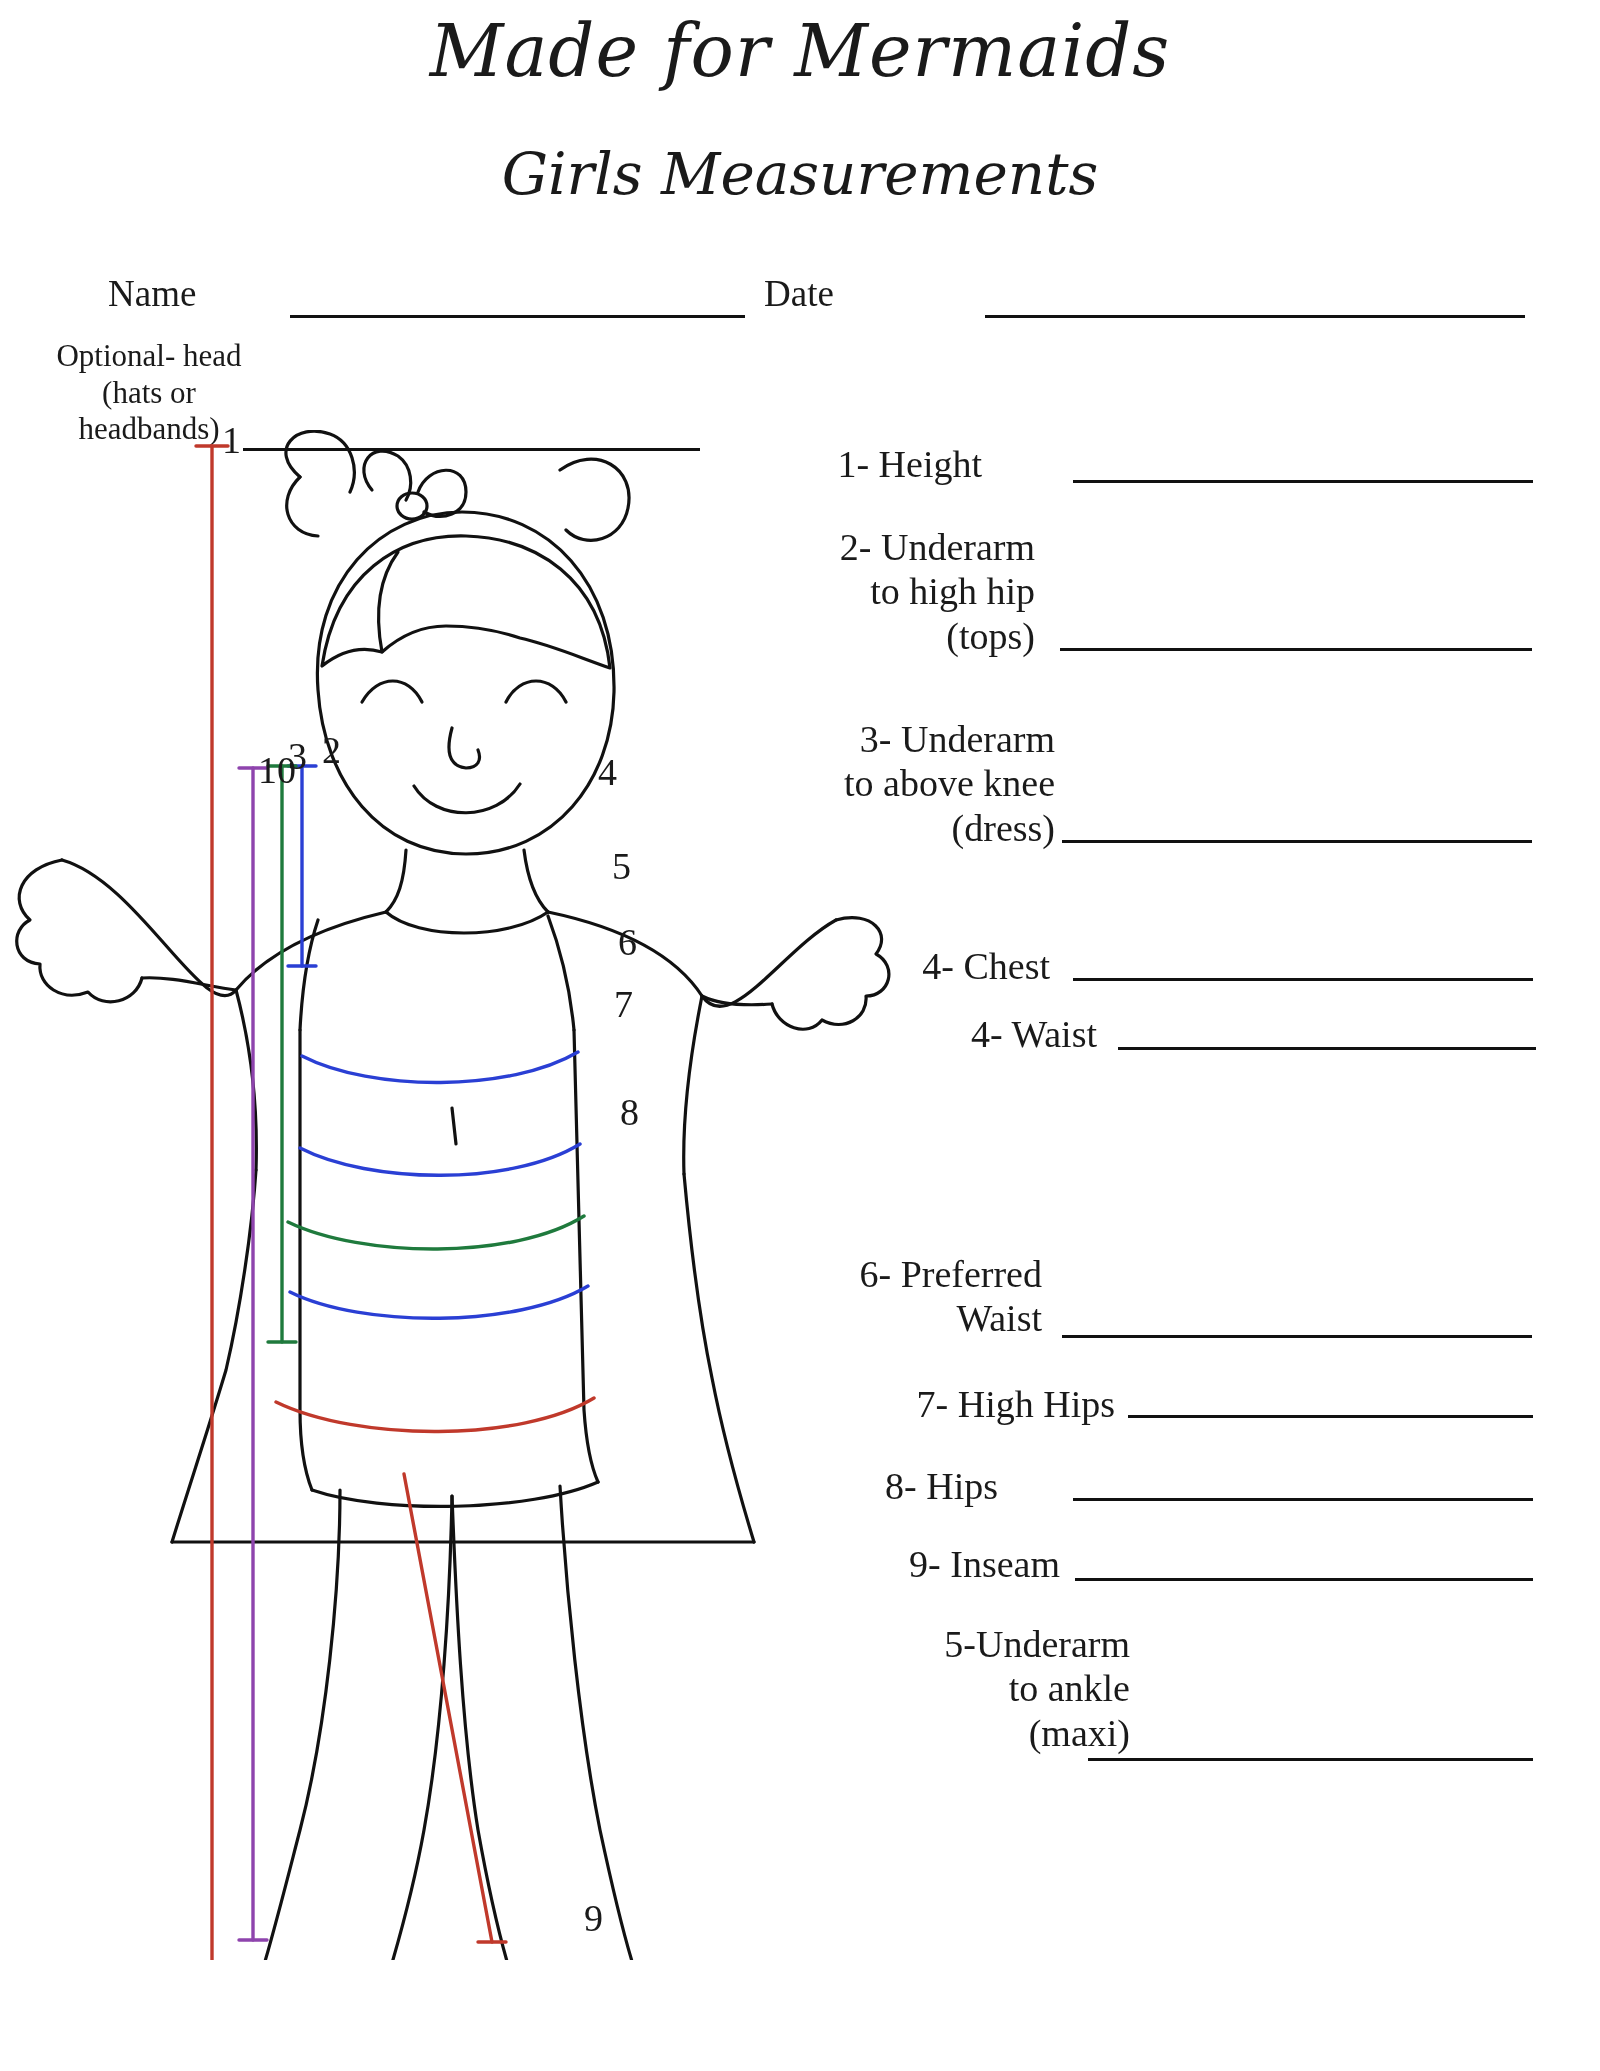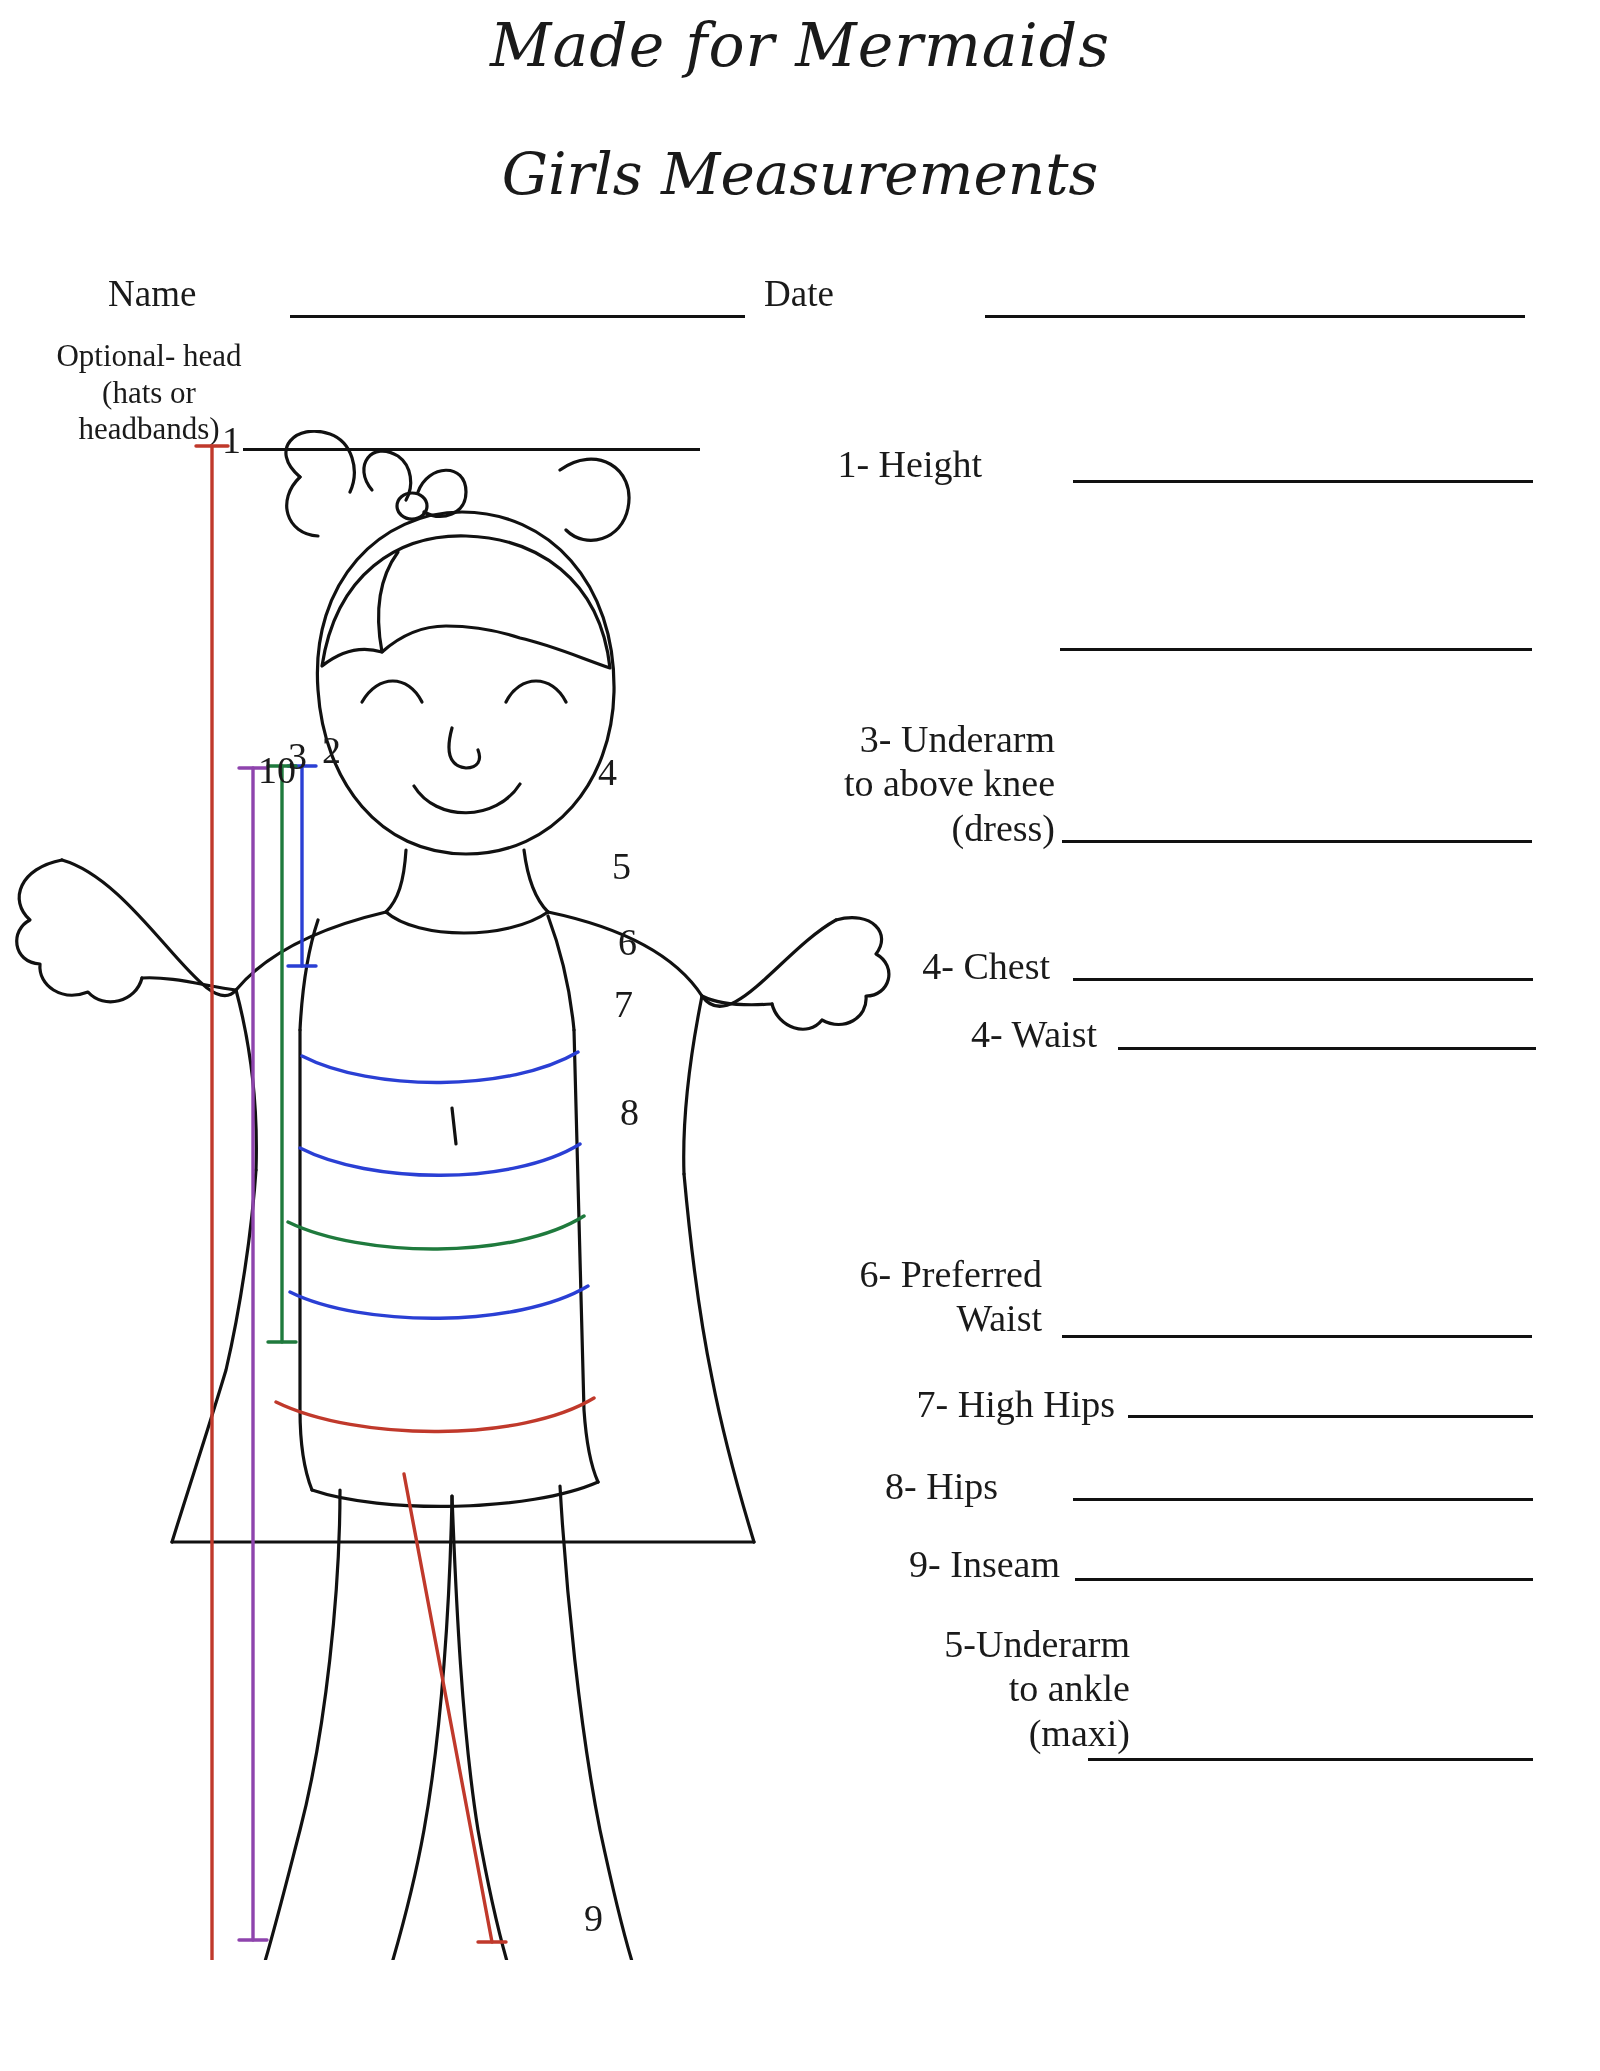--- a/index.html
+++ b/index.html
@@ -21,21 +21,21 @@
     width: 1600px;
     height: 2071px;
   }
 
   
   .title-main {
     position: absolute;
     left: 0; top: 14px;
     width: 1600px;
     text-align: center;
-    font-size: 60px;
+    font-size: 72px;
     line-height: 1.05;
     font-style: italic;
     font-family: "DejaVu Serif", serif;
     letter-spacing: 1px;
   }
   .title-sub {
     position: absolute;
     left: 0; top: 140px;
     width: 1600px;
     text-align: center;
@@ -155,20 +155,23 @@
 
   <div class="optional-head">Optional-
 head
 (hats or
 headbands)</div>
   <div class="rule optional-rule"></div>
 
   <div class="m-item it1">1- Height</div>
   <div class="rule r1"></div>
 
+  <div class="m-item it2">2- Underarm
+to high hip
+(tops)</div>
   <div class="rule r2"></div>
 
   <div class="m-item it3">3- Underarm
 to above knee
 (dress)</div>
   <div class="rule r3"></div>
 
   <div class="m-item it4">4- Chest</div>
   <div class="rule r4"></div>
 

